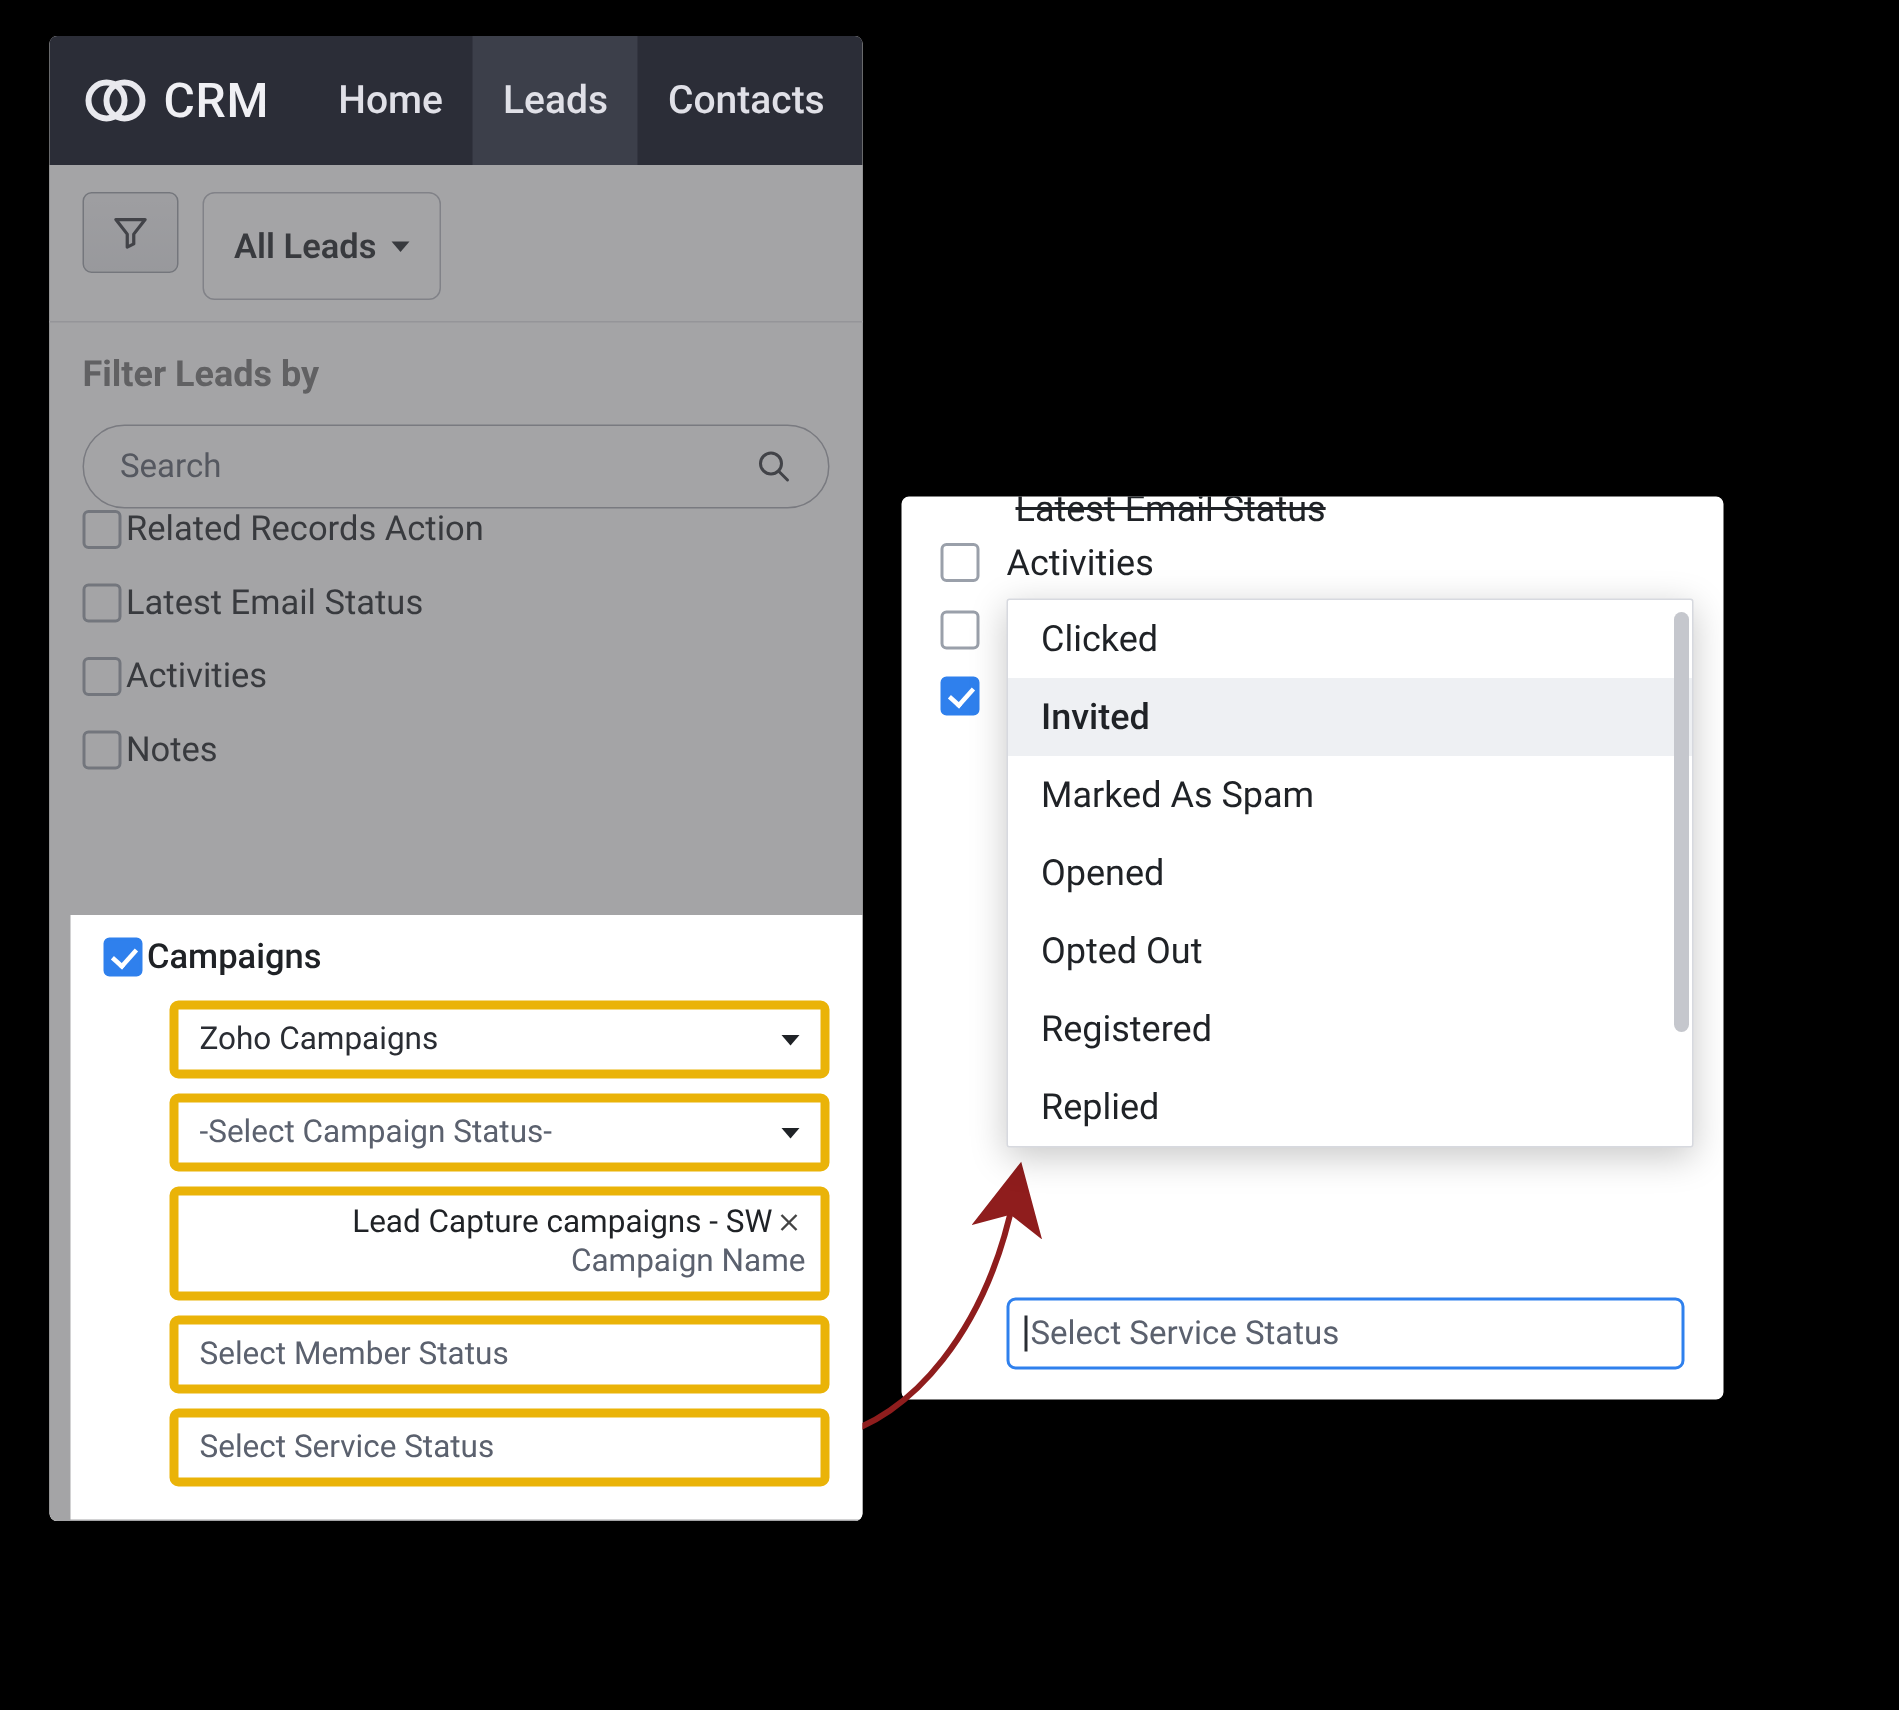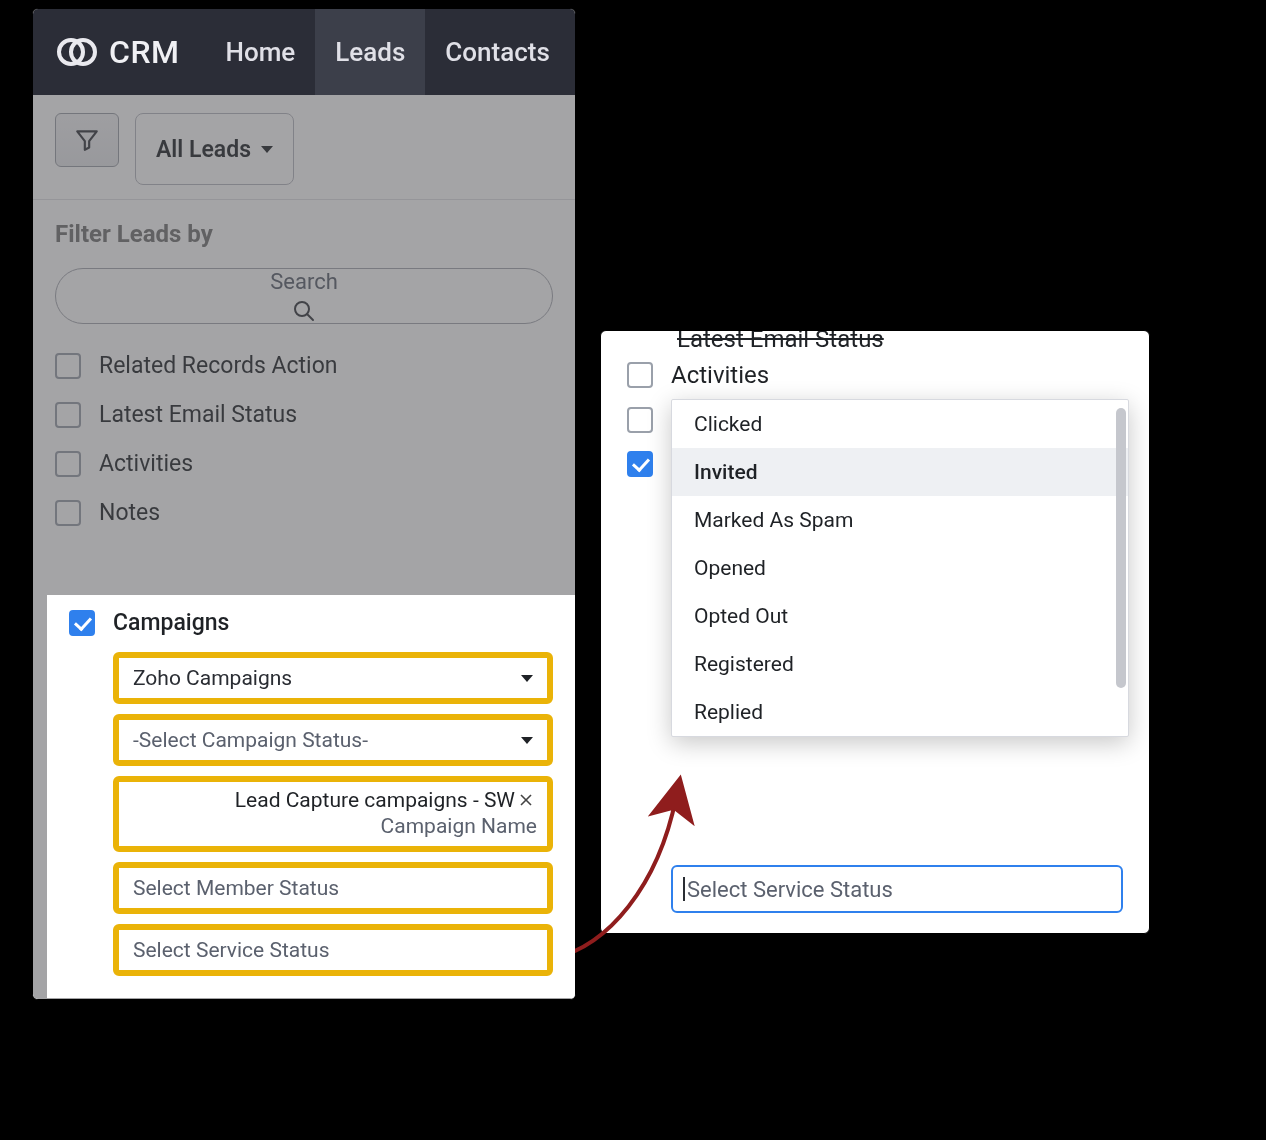--- a/index.html
+++ b/index.html
@@ -9,21 +9,21 @@
     width: 1266px;
     height: 1140px;
     position: relative;
     color: #2b2e34;
   }
 
   
   .left-window {
     position: absolute;
     left: 32px;
-    top: 8px;
+    top: 23px;
     width: 544px;
     height: 992px;
     background: #fff;
     border: 1px solid #000;
     border-radius: 6px;
     overflow: hidden;
   }
 
   
   .navbar {
@@ -130,26 +130,24 @@
     align-items: center;
     justify-content: space-between;
     width: 100%;
     height: 56px;
     border: 1px solid #a6a8b0;
     border-radius: 28px;
     padding: 0 24px;
     font-size: 22px;
     color: #5b616e;
     background: #fff;
-    margin-bottom: 28px;
-    flex-direction: column;
   }
 
   .check-list { display: flex; flex-direction: column; gap: 22px; }
-  .check-row { display: flex; align-items: center; gap: 18px; }
+  .check-row { display: flex; align-items: center; gap: 3px; }
   .chk {
     width: 26px; height: 26px;
     border: 2px solid #9aa0aa;
     border-radius: 4px;
     background: #fff;
     flex-shrink: 0;
   }
   .chk.checked {
     background: #2f80ed;
     border-color: #2f80ed;
@@ -237,21 +235,21 @@
     box-shadow: 0 6px 24px rgba(0,0,0,0.22);
     z-index: 3;
   }
   .dd-scroll {
     max-height: 372px;
     overflow: hidden;
     position: relative;
   }
   .dd-item {
     padding: 12px 22px;
-    font-size: 21px;
+    font-size: 24px;
     color: #1f2226;
     cursor: pointer;
   }
   .dd-item.highlight {
     background: #eef0f3;
     font-weight: 500;
   }
   .fake-scrollbar {
     position: absolute;
     right: 2px;

